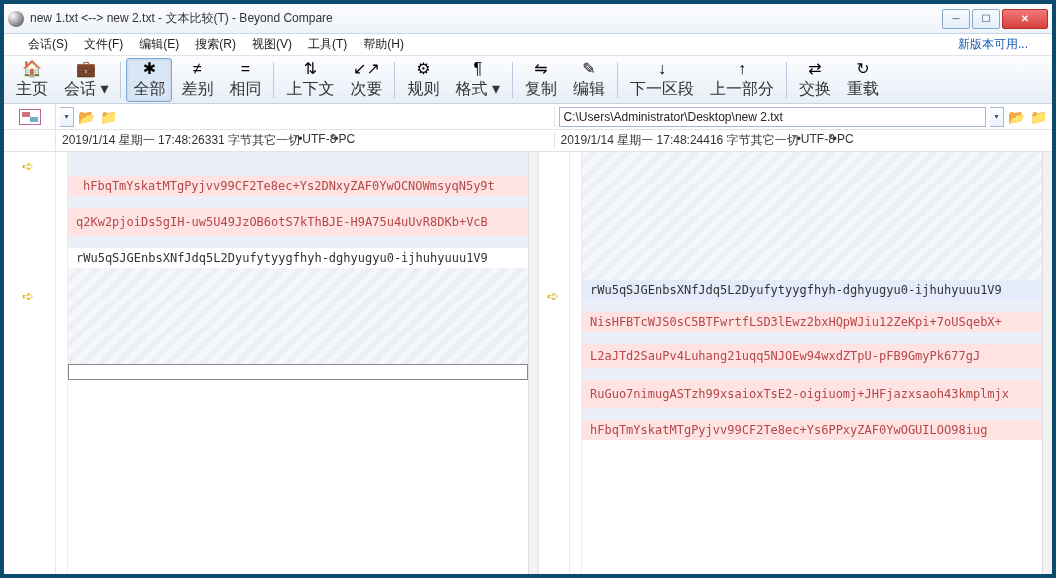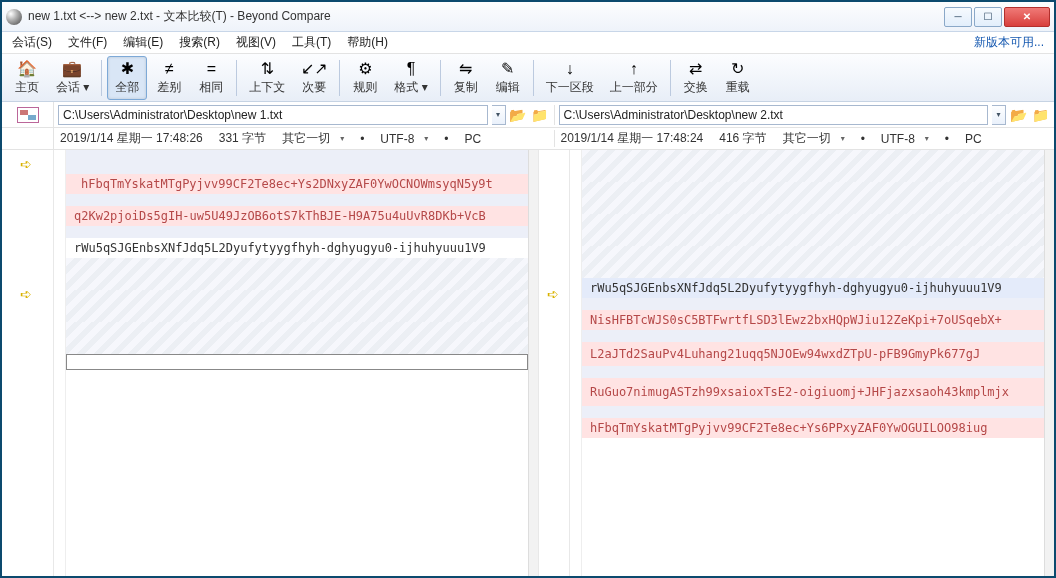--- a/index.html
+++ b/index.html
@@ -1,45 +1,45 @@
 <!DOCTYPE html>
 <html><head>
 <meta charset="utf-8">
 <style>
 *{margin:0;padding:0;box-sizing:border-box;font-family:"Microsoft YaHei","Segoe UI",Tahoma,sans-serif;font-size:12px}
 body{background:#fff;overflow:hidden}
-.window{width:1056px;height:578px;border:2px solid #0c4a6e;display:flex;flex-direction:column;background:#5eead4}
+.window{width:1056px;height:578px;border:4px solid #0c4a6e;display:flex;flex-direction:column;background:#5eead4}
 .titlebar{height:30px;background:linear-gradient(#fdfdfe,#eef3fa);display:flex;align-items:center;padding:0 4px;border-bottom:1px solid #c8d6e8}
 .titlebar .app-icon{width:16px;height:16px;border-radius:50%;background:radial-gradient(circle at 30% 30%,#fff,#b0b0b0 40%,#555 90%);margin-right:6px}
 .titlebar .title{flex:1;color:#333}
 .winbtns{display:flex}
 .winbtn{width:28px;height:20px;border:1px solid #8aa8c8;background:linear-gradient(#f6fafe,#e2eefb);margin-left:2px;display:flex;align-items:center;justify-content:center;color:#2b4660;font-size:10px;border-radius:2px}
 .winbtn.close{background:linear-gradient(#f07a77,#d83f3c);border-color:#b22f2c;color:#fff;width:46px;font-weight:bold}
-.menubar{height:22px;display:flex;align-items:center;padding:0 2px;background:#fff;border-bottom:1px solid #e3e3e3}
+.menubar{height:22px;display:flex;align-items:center;padding:0 16px;background:#fff;border-bottom:1px solid #e3e3e3}
 .menubar span{padding:2px 8px;color:#222;cursor:default}
 .menubar .updtip{margin-left:auto;color:#1558b0}
 .toolbar{height:48px;background:linear-gradient(#fcfdff,#e8eef7);display:flex;align-items:center;padding:2px 4px;border-bottom:1px solid #c6d3e3}
 .tbtn{min-width:40px;height:44px;display:flex;flex-direction:column;align-items:center;justify-content:center;padding:2px 6px;border:1px solid transparent;border-radius:3px;margin:0 1px}
 .tbtn .ico{width:18px;height:18px;display:flex;align-items:center;justify-content:center;font-size:16px;margin-bottom:1px}
-.tbtn .lbl{font-size:12px;color:#333}
+.tbtn .lbl{font-size:16px;color:#333}
 .tbtn.pressed{background:#d9e6f6;border:1px solid #7da9d7;box-shadow:inset 0 0 3px rgba(0,0,0,.15)}
 .tsep{width:1px;height:36px;background:#bccadf;margin:0 4px}
 .patharea{height:26px;display:flex;align-items:center;background:#fff;border-bottom:1px solid #e3e3e3}
 .thumbbox{width:52px;height:26px;display:flex;align-items:center;justify-content:center;border-right:1px solid #e3e3e3}
 .thumb{width:22px;height:16px;border:1px solid #b69;background:#fff;position:relative}
 .thumb::before{content:"";position:absolute;left:2px;top:2px;width:8px;height:5px;background:#c77}
 .thumb::after{content:"";position:absolute;right:2px;bottom:2px;width:8px;height:5px;background:#7ac}
 .pathcell{flex:1;display:flex;align-items:center;padding:0 4px;gap:4px}
 .pathcell.second{border-left:1px solid #e3e3e3}
 .pathinput{flex:1;height:20px;border:1px solid #a7b8cf;background:#fff;padding:0 4px;font-size:12px;color:#222}
 .dd{width:14px;height:20px;border:1px solid #a7b8cf;border-left:0;background:linear-gradient(#fdfeff,#eaf1fb);display:flex;align-items:center;justify-content:center;font-size:8px;color:#456}
 .ic16{width:18px;height:18px;display:flex;align-items:center;justify-content:center;font-size:14px}
 .statline{height:22px;display:flex;align-items:center;background:#fff;border-bottom:1px solid #e3e3e3}
 .statline .gw{width:52px;height:22px;border-right:1px solid #e3e3e3}
-.statcell{flex:1;display:flex;align-items:center;gap:16px;padding:0 6px;color:#333}
+.statcell{flex:1;display:flex;align-items:flex-start;gap:0;padding:0 6px;color:#333}
 .statcell.second{border-left:1px solid #e3e3e3}
 .statcell .dd2{font-size:8px;color:#666;margin-left:-6px}
 .diff{flex:1;display:flex;min-height:0}
 .gutterL{width:52px;background:#fff;border-right:1px solid #e8e8e8;position:relative}
 .arrow{position:absolute;left:18px;width:16px;height:16px;color:#d9b200;font-size:14px}
 .pane{flex:1;display:flex;flex-direction:column;min-width:0}
 .pane .pg{width:12px;background:#fff;border-right:1px solid #eee}
 .pane-row{display:flex;flex:1;min-height:0}
 .lines{flex:1;overflow:hidden;position:relative;background:#fff}
 .line{height:32px;display:flex;align-items:center;padding:0 8px;font-family:Consolas,monospace;font-size:12px;color:#b54848;background:#ffe3e3;border-bottom:0;white-space:nowrap;overflow:hidden}
@@ -144,21 +144,20 @@
         <div class="ico">↻</div>
         <div class="lbl">重载</div>
       </div>
     </div>
 
   <div class="patharea">
     <div class="thumbbox">
         <div class="thumb"></div>
       </div>
     <div class="pathcell">
-      <input class="pathinput" value="C:\Users\Administrator\Desktop\new 1.txt" style="">
       <div class="dd">▾</div>
       <div class="ic16" style="color:#c9a227">📂</div>
       <div class="ic16" style="color:#c9a227">📁</div>
     </div>
     <div class="pathcell second">
       <input class="pathinput" value="C:\Users\Administrator\Desktop\new 2.txt" style="">
       <div class="dd">▾</div>
       <div class="ic16" style="color:#c9a227">📂</div>
       <div class="ic16" style="color:#c9a227">📁</div>
     </div>
@@ -196,21 +195,21 @@
       <div class="arrow" style="top:136px">➪</div>
     </div>
     <div class="pane">
       <div class="pane-row">
         <div class="pg"></div>
         <div class="lines" id="leftLines">
             <div class="line gap" style="height: 12px;"></div>
             <div class="line gap" style="height: 12px;"></div>
             <div class="line" style="height: 20px; padding-left: 15px;">hFbqTmYskatMTgPyjvv99CF2Te8ec+Ys2DNxyZAF0YwOCNOWmsyqN5y9t</div>
             <div class="line gap" style="height: 12px;"></div>
-            <div class="line" style="height: 20px;">q2Kw2pjoiDs5gIH-uw5U49JzOB6otS7kThBJE-H9A75u4uUvR8DKb+VcB</div>
+            <div class="line" style="height: 28px;">q2Kw2pjoiDs5gIH-uw5U49JzOB6otS7kThBJE-H9A75u4uUvR8DKb+VcB</div>
             <div class="line gap" style="height: 12px;"></div>
             <div class="line ctx" style="height: 20px;">rWu5qSJGEnbsXNfJdq5L2Dyufytyygfhyh-dghyugyu0-ijhuhyuuu1V9</div>
             <div class="line gap hatch" style="height: 32px;"></div>
             <div class="line gap hatch" style="height: 32px;"></div>
             <div class="line gap hatch" style="height: 32px;"></div>
             <div class="line ctxsel" style="height: 16px;"></div>
           </div>
         <div class="vscroll"></div>
       </div>
     </div>

